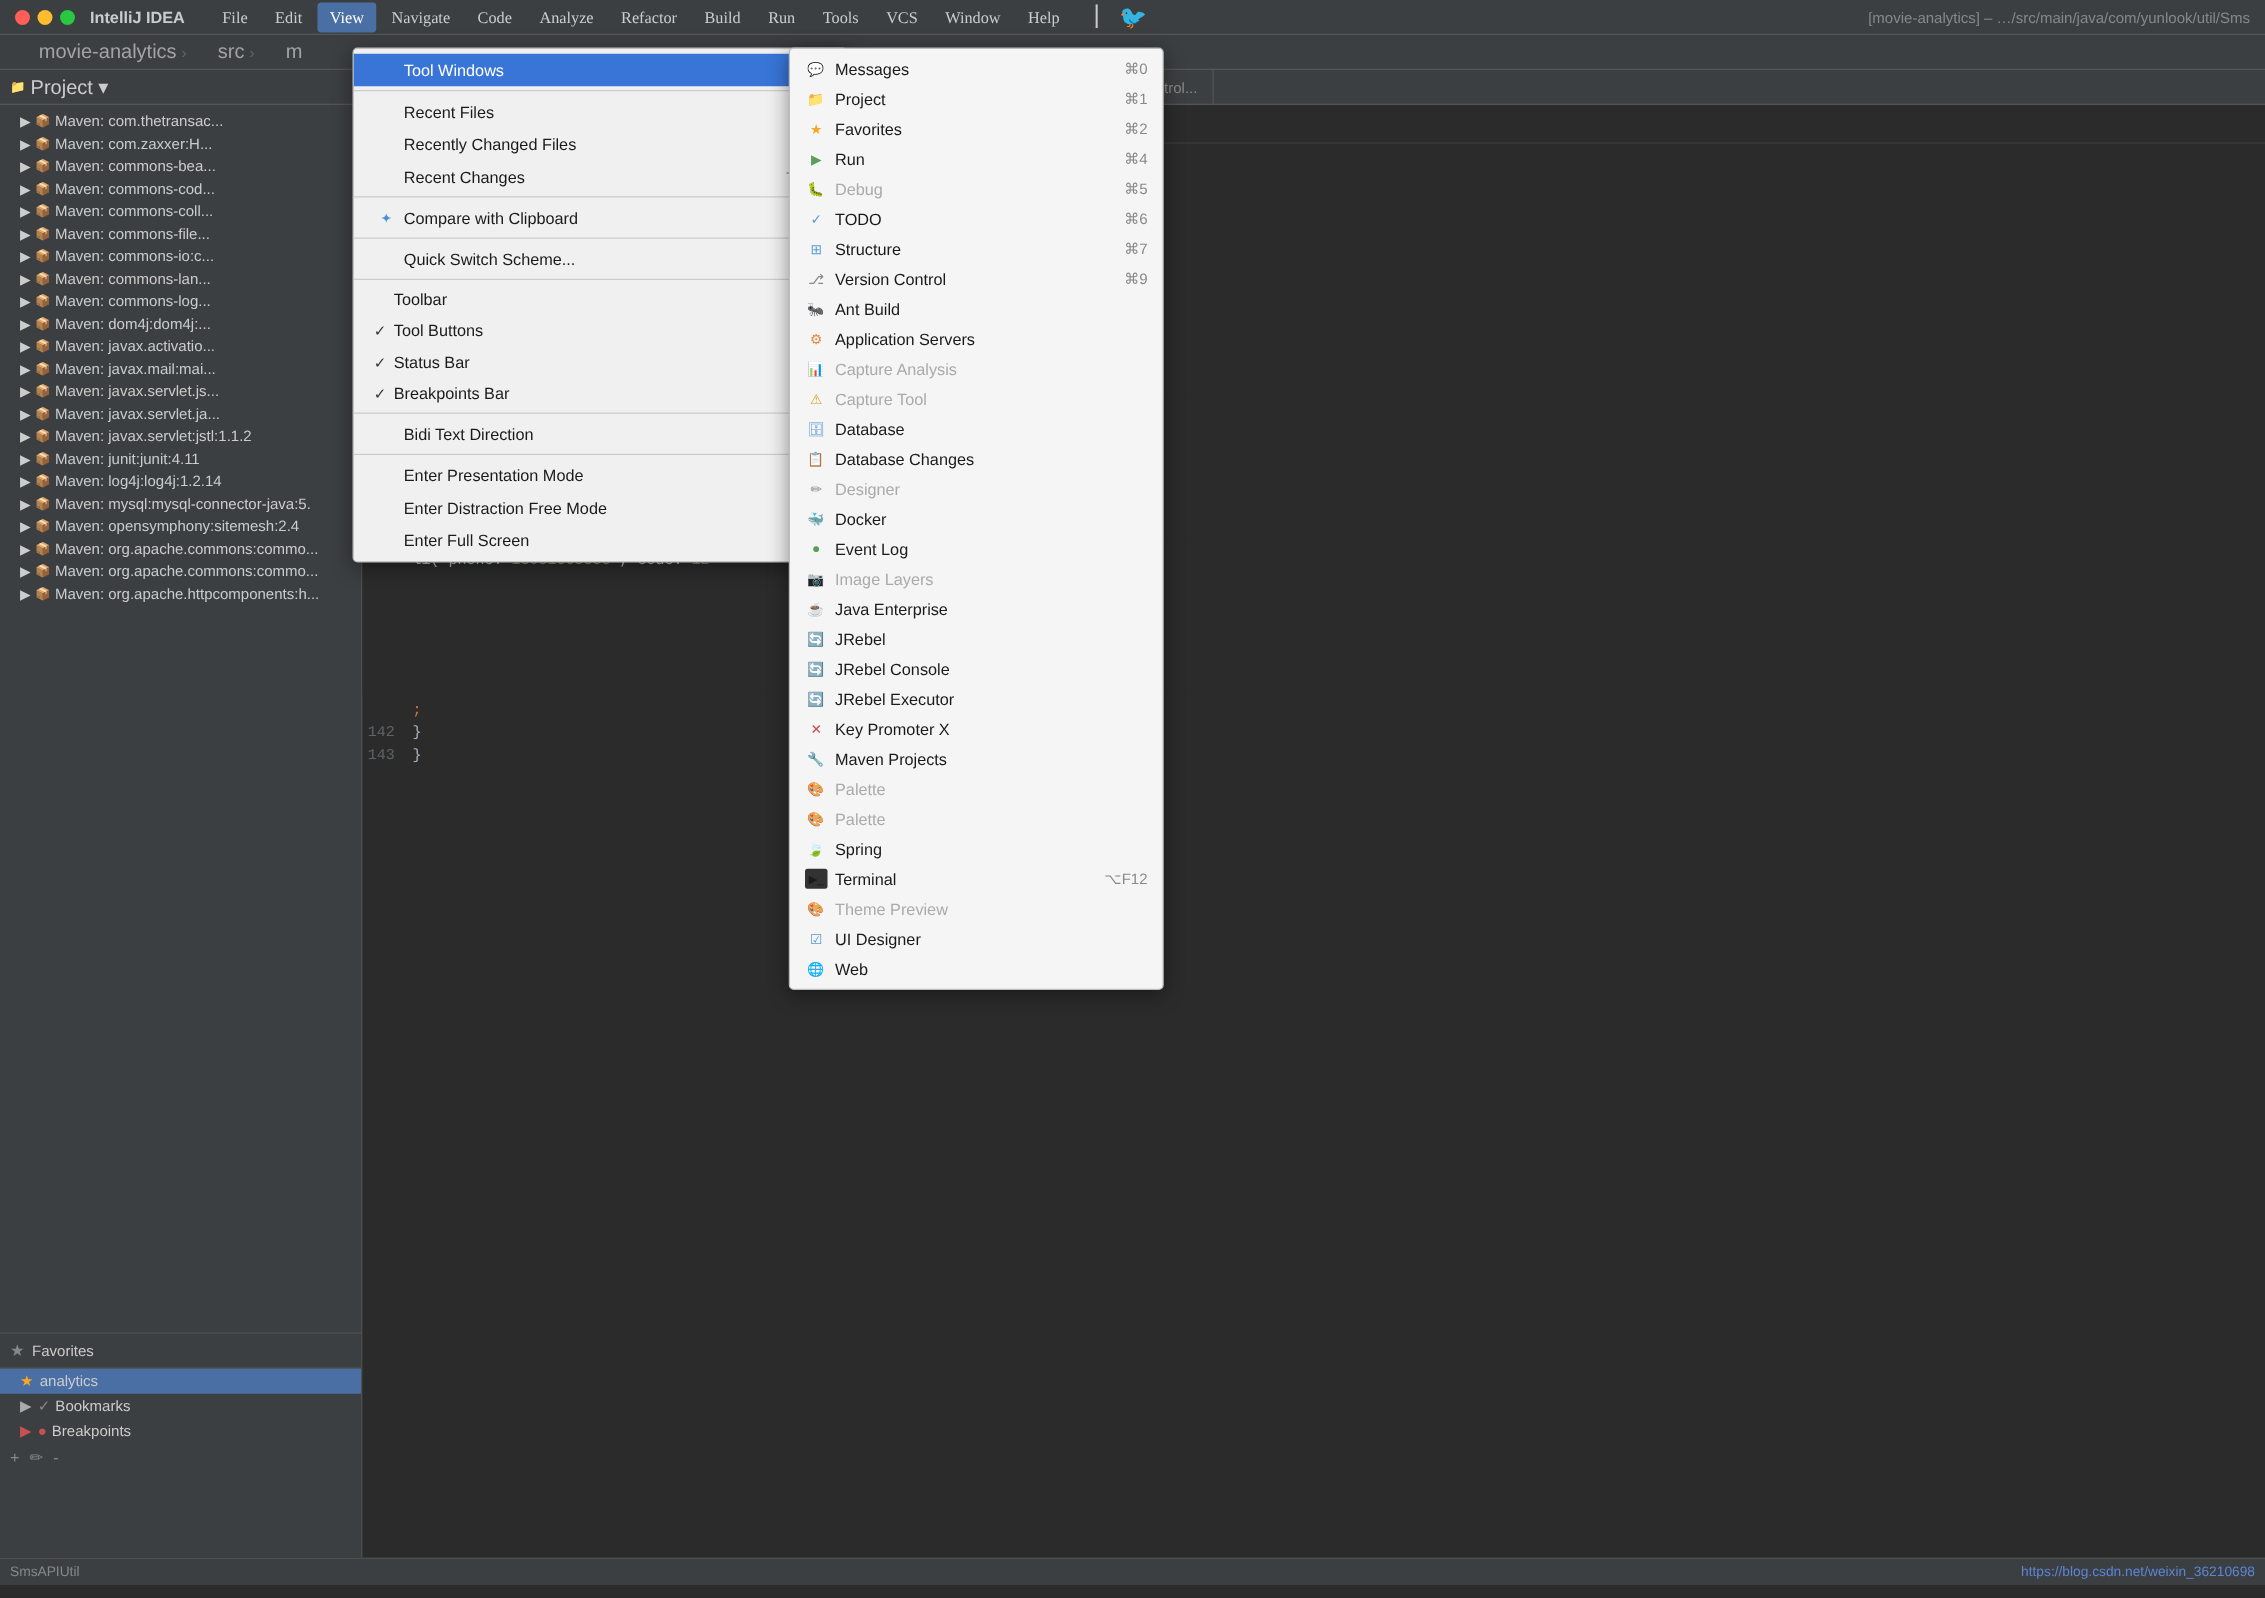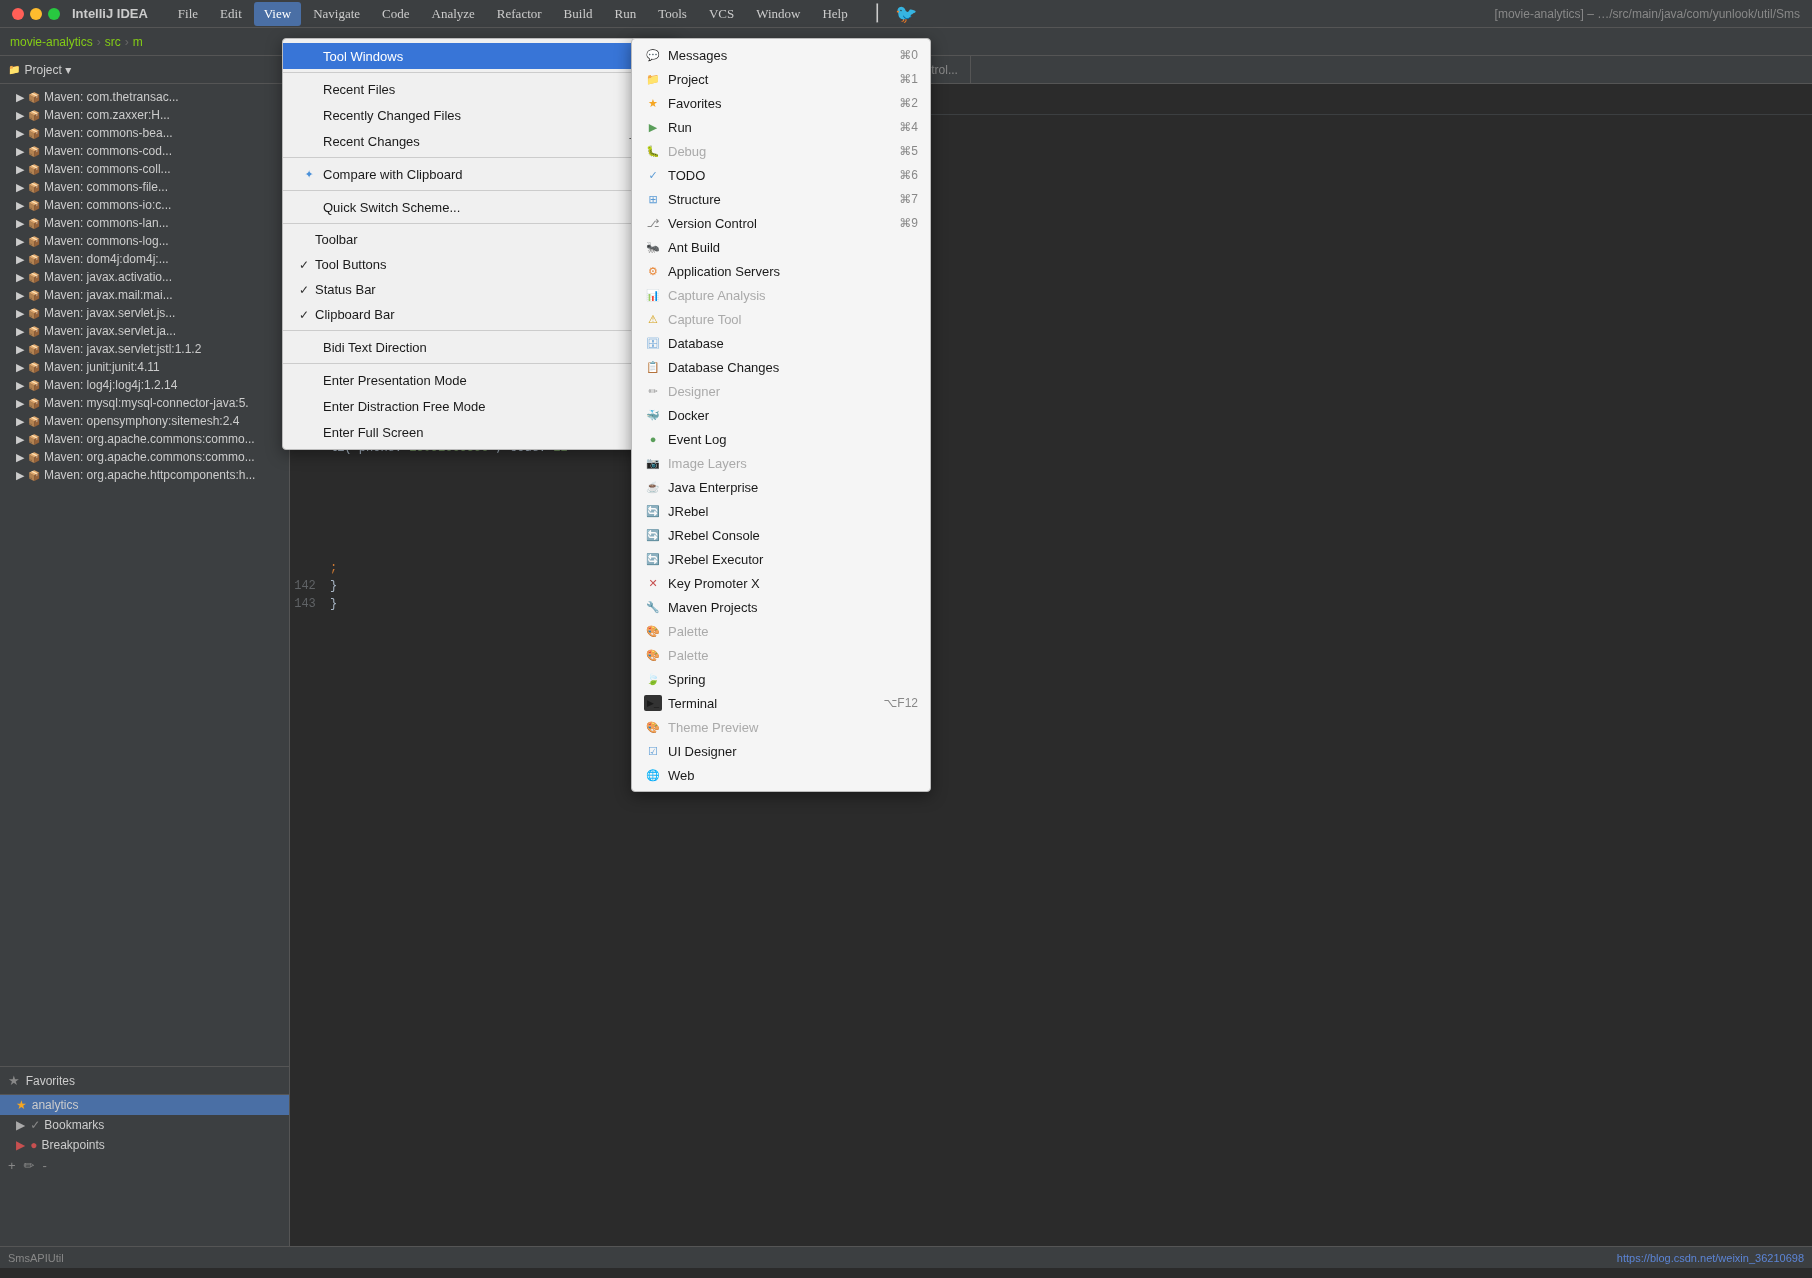--- a/index.html
+++ b/index.html
@@ -61,22 +61,23 @@
     .breadcrumb-bar {
       background: #3c3f41;
       height: 28px;
       display: flex;
       align-items: center;
       padding: 0 10px;
       border-bottom: 1px solid #555;
       gap: 4px;
     }
     .breadcrumb-item {
-      color: #84cc16;
-      font-size: 12px;
+      color: #a3a3a3;
+      font-size: 16px;
+      margin-left: 21px;
     }
     .breadcrumb-sep { color: #666; font-size: 12px; }
 
     
     .main-layout {
       display: flex;
       height: calc(1278px - 38px - 28px - 22px);
     }
 
     
@@ -90,21 +91,21 @@
     .sidebar-header {
       height: 28px;
       display: flex;
       align-items: center;
       padding: 0 8px;
       border-bottom: 1px solid #555;
       background: #3c3f41;
     }
     .sidebar-header-title {
       color: #ccc;
-      font-size: 12px;
+      font-size: 16px;
     }
     .sidebar-content {
       padding: 4px 0;
       overflow-y: auto;
       height: calc(100% - 28px - 180px);
     }
     .tree-item {
       display: flex;
       align-items: center;
       padding: 2px 8px 2px 16px;
@@ -575,21 +576,21 @@
     <div class="dropdown-item">
       <span class="check-mark">✓</span>
       <span>Tool Buttons</span>
     </div>
     <div class="dropdown-item">
       <span class="check-mark">✓</span>
       <span>Status Bar</span>
     </div>
     <div class="dropdown-item">
       <span class="check-mark">✓</span>
-      <span>Clipboard Bar</span>
+      <span>Breakpoints Bar</span>
     </div>
     <div class="dropdown-sep"></div>
 
     <div class="dropdown-item">
       <span class="item-icon"></span>
       <span>Bidi Text Direction</span>
       <span class="arrow-right">▶</span>
     </div>
     <div class="dropdown-sep"></div>
 

